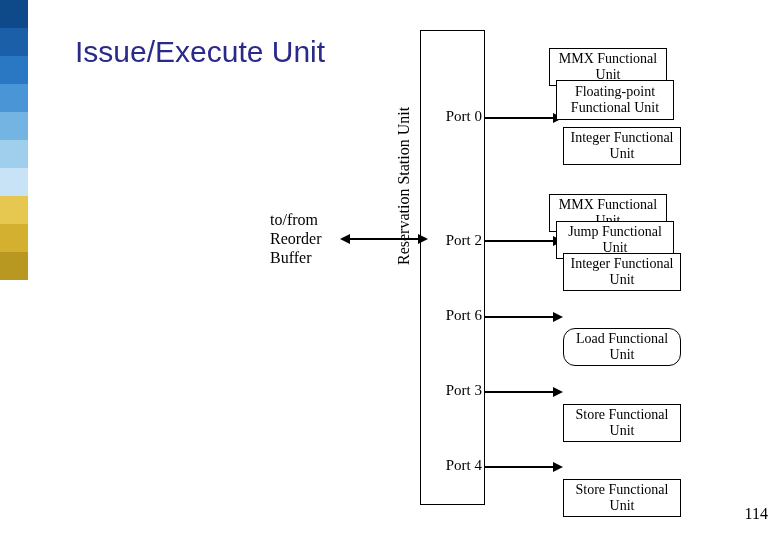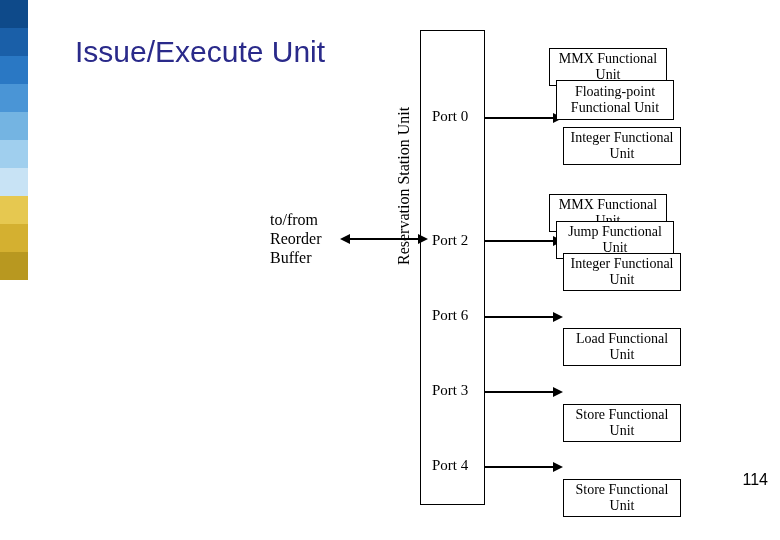--- a/index.html
+++ b/index.html
@@ -80,21 +80,21 @@
     position: absolute;
     right: -8px; top: -4px;
     border-left: 10px solid #000;
     border-top: 5px solid transparent;
     border-bottom: 5px solid transparent;
   }
   
   .port-label {
     position: absolute;
     font-size: 15px;
-    text-align: left;
+    text-align: right;
     width: 50px;
   }
   
   .port-arrow {
     position: absolute;
     height: 2px;
     background: #000;
   }
   .port-arrow::after {
     content: "";
@@ -114,22 +114,22 @@
     display: flex;
     align-items: center;
     justify-content: center;
     padding: 2px 4px;
     background: #fff;
     margin-top: 31px;
   }
   .slide-num {
     position: absolute;
     right: 12px;
-    bottom: 51px;
-    font-family: Liberation Sans, sans-serif;
+    bottom: 17px;
+    font-family: Liberation Serif, serif;
     font-size: 16px;
     color: #000;
   }
 </style>
 </head>
 <body>
 
 <div class="colorbar">
   <div style="background:#0e4a8a"></div>
   <div style="background:#1a5fa8"></div>
@@ -158,21 +158,21 @@
 <div class="fu" style="left:563px; top:96px; width:118px; height:38px;">Integer Functional Unit</div>
 
 <div class="port-label" style="left:432px; top:232px;">Port 2</div>
 <div class="port-arrow" style="left:485px; top:240px; width:70px;"></div>
 <div class="fu" style="left:549px; top:163px; width:118px; height:38px;">MMX Functional Unit</div>
 <div class="fu" style="left:556px; top:190px; width:118px; height:38px;">Jump Functional Unit</div>
 <div class="fu" style="left:563px; top:222px; width:118px; height:38px;">Integer Functional Unit</div>
 
 <div class="port-label" style="left:432px; top:307px;">Port 6</div>
 <div class="port-arrow" style="left:485px; top:316px; width:70px;"></div>
-<div class="fu" style="left:563px; top:297px; width:118px; height:38px;">Load Functional Unit</div>
+<div class="fu" style="left:563px; top:297px; width:118px; height:38px;border-radius:12px;">Load Functional Unit</div>
 
 <div class="port-label" style="left:432px; top:382px;">Port 3</div>
 <div class="port-arrow" style="left:485px; top:391px; width:70px;"></div>
 <div class="fu" style="left:563px; top:373px; width:118px; height:38px;">Store Functional Unit</div>
 
 <div class="port-label" style="left:432px; top:457px;">Port 4</div>
 <div class="port-arrow" style="left:485px; top:466px; width:70px;"></div>
 <div class="fu" style="left:563px; top:448px; width:118px; height:38px;">Store Functional Unit</div>
 
 <div class="slide-num">114</div>

